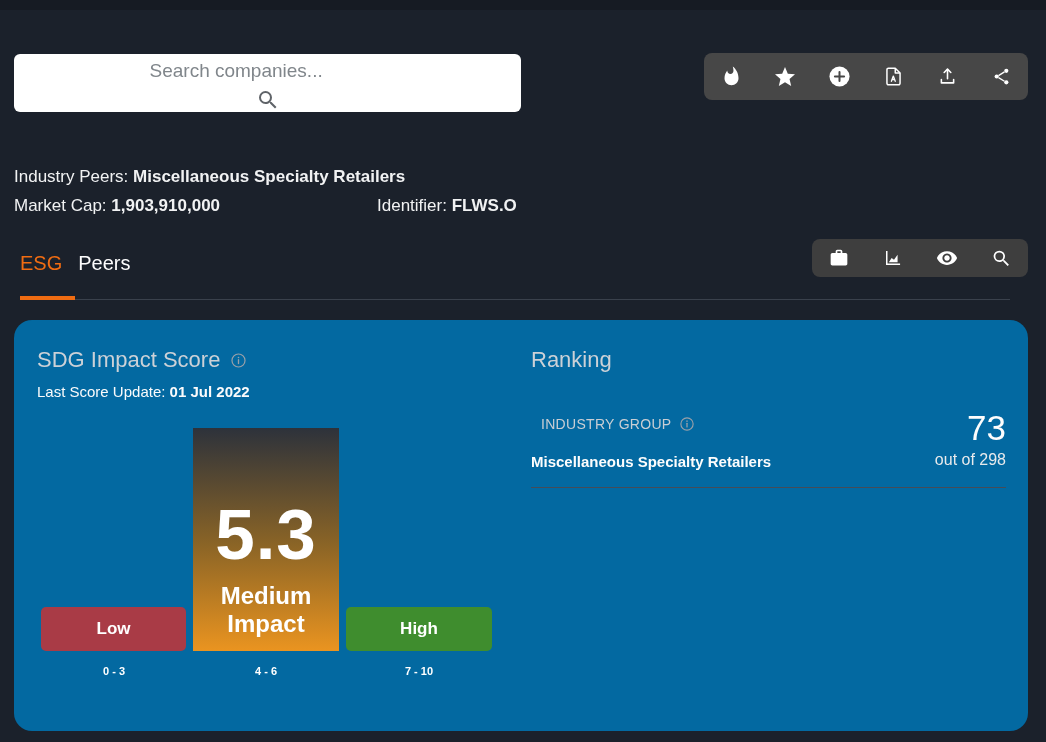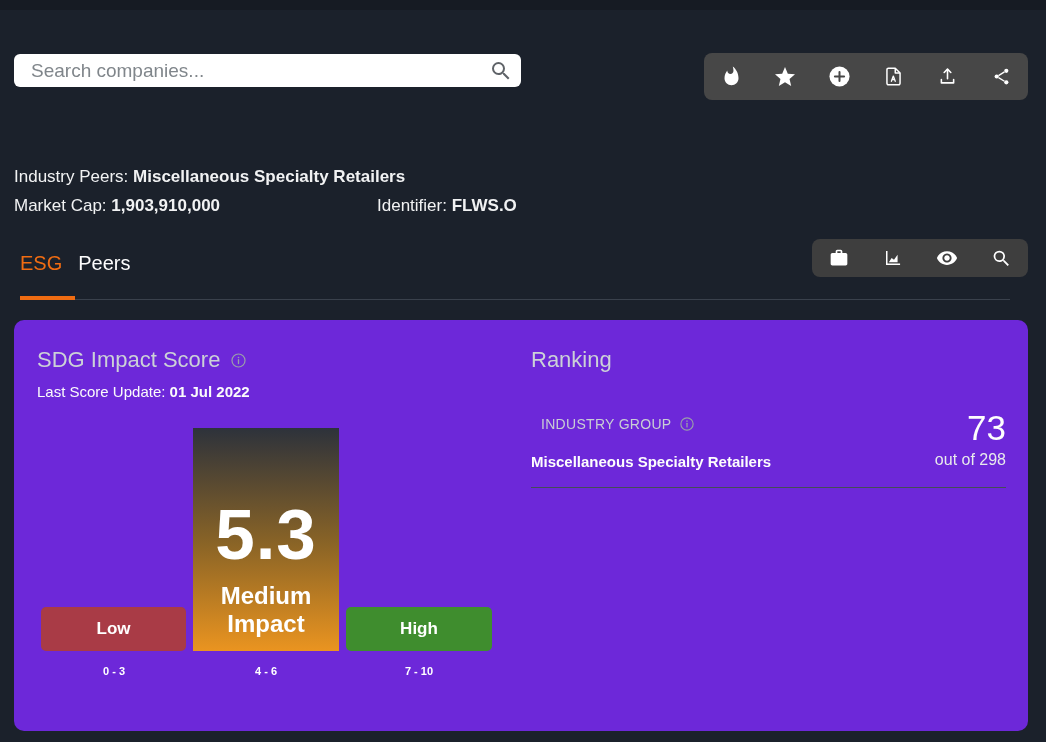--- a/index.html
+++ b/index.html
@@ -12,23 +12,23 @@
     background: #1b212b;
     overflow: hidden;
     color: #fff;
   }
   .topstrip {
     position: absolute; top: 0; left: 0; width: 1046px; height: 10px;
     background: #161b23;
   }
   
   .search-bar {
-    position: absolute; left: 14px; top: 54px; width: 507px; height: 33px;
+    position: absolute; left: 14px; top: 54px; width: 507px; height: 58px;
     background: #ffffff; border-radius: 6px;
-    display: flex; align-items: center;
+    display: flex; align-items: center; flex-direction: column;
   }
   .search-bar input {
     flex: 1; border: none; outline: none; background: transparent;
     font-family: "Liberation Sans", sans-serif;
     font-size: 19px; color: #3c4043; padding: 0 8px 0 17px;
   }
   .search-bar input::placeholder { color: #80868b; opacity: 1; }
   .search-bar .sicon { width: 40px; display: flex; justify-content: center; align-items: center; cursor: pointer; }
 
   
@@ -59,21 +59,21 @@
     background: #f06c12; z-index: 2;
   }
   .tabs-border {
     position: absolute; left: 20px; top: 299px; width: 990px; height: 1px;
     background: #3a414c;
   }
 
   
   .card {
     position: absolute; left: 14px; top: 320px; width: 1014px; height: 411px;
-    background: #6d28d9; border-radius: 10px;
+    background: #0369a1; border-radius: 18px;
   }
   .card-title { font-size: 22px; color: #ccd1d7; display: flex; align-items: center; gap: 10px; }
   .sdg-title { position: absolute; left: 23px; top: 27px; }
   .ranking-title { position: absolute; left: 517px; top: 27px; }
   .last-update { position: absolute; left: 23px; top: 63px; font-size: 15px; color: #fbfbfc; }
   .last-update b { font-weight: 700; }
 
   
   .gauge-mid {
     position: absolute; left: 179px; top: 108px; width: 146px; height: 223px;

